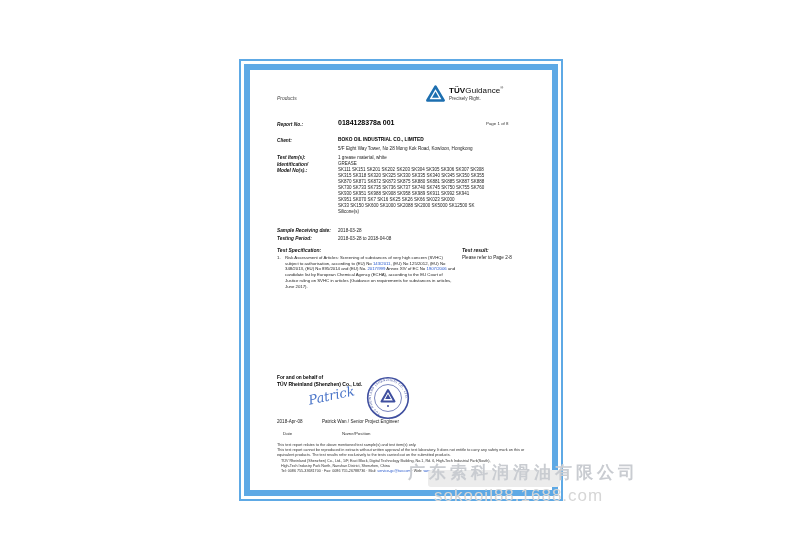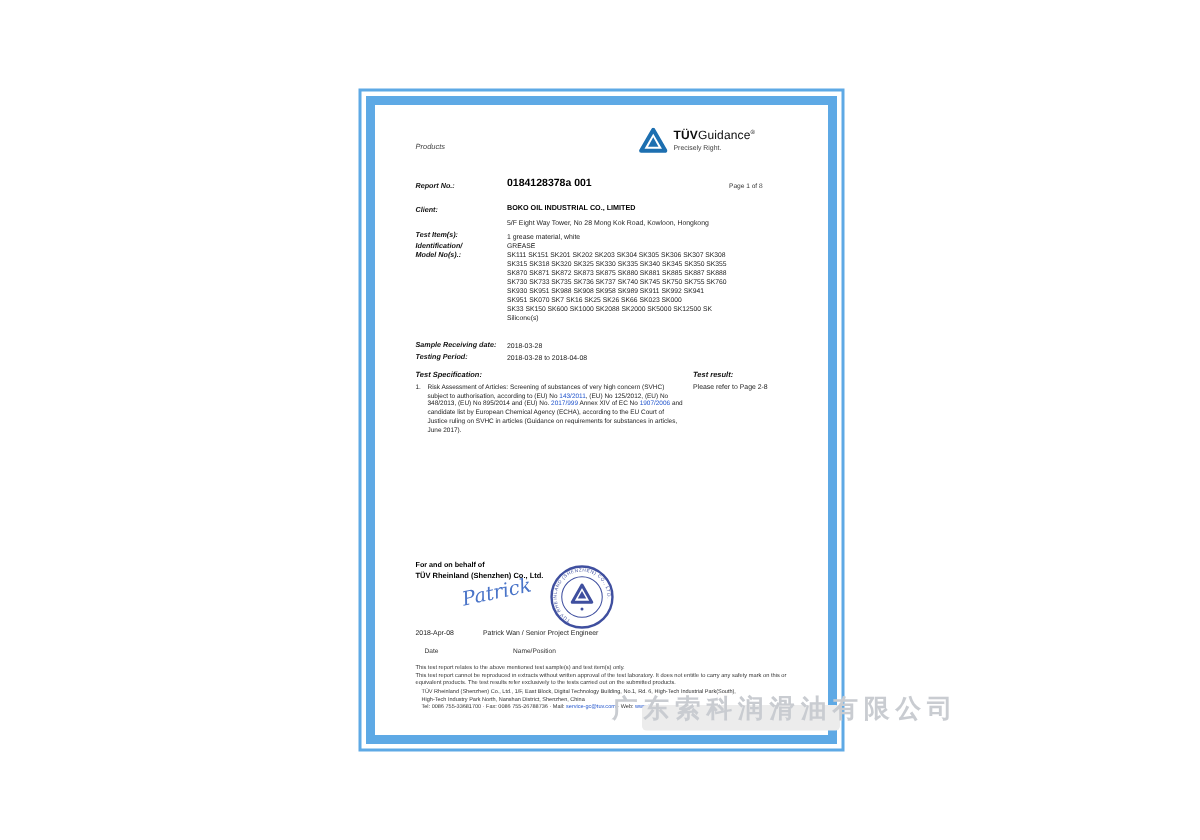--- a/index.html
+++ b/index.html
@@ -140,14 +140,15 @@
           <div class="addr-line">High-Tech Industry Park North, Nanshan District, Shenzhen, China</div>
           <div class="addr-line"><span>Tel: 0086 755-33681700 · Fax: 0086 755-26788736 · Mail: </span><a class="blue" style="text-decoration:none;">service-gc@tuv.com</a><span> · Web: </span><a class="blue" style="text-decoration:none;">www.tuv.com</a></div>
         </div>
 
       </div>
     </div>
   </div>
 
   <div class="wm-band"></div>
   <div class="wm-cn">广东索科润滑油有限公司</div>
+  <div class="wm-url">sokooil88.1688.com</div>
 
 </div>
 
 </body></html>

